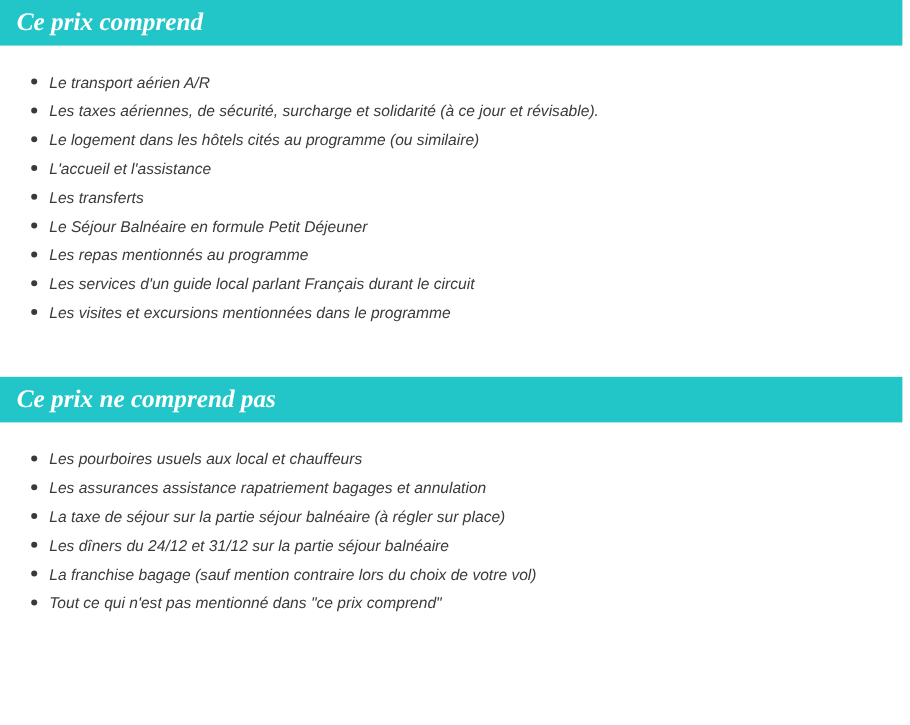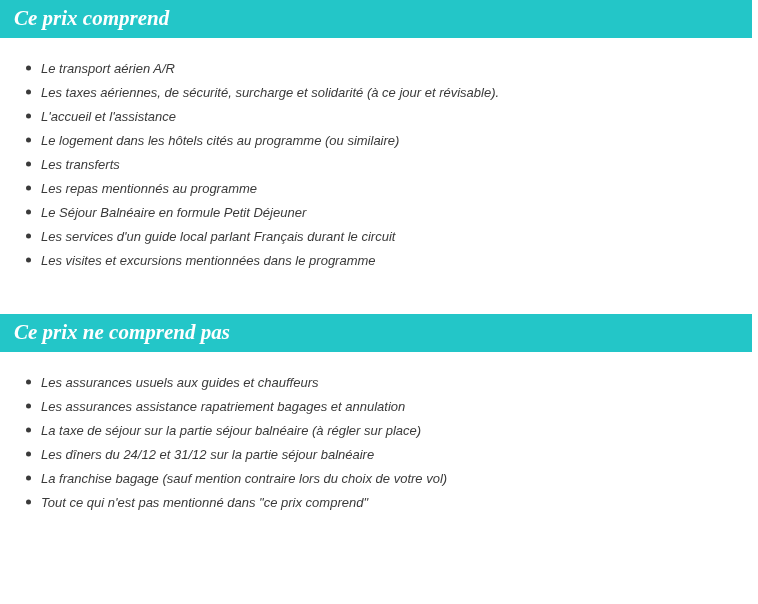--- a/index.html
+++ b/index.html
@@ -90,37 +90,37 @@
         <li>
             <span class="bullet"></span>
             <span>Le transport aérien A/R</span>
           </li>
         <li>
             <span class="bullet"></span>
             <span>Les taxes aériennes, de sécurité, surcharge et solidarité (à ce jour et révisable).</span>
           </li>
         <li>
             <span class="bullet"></span>
-            <span>L'accueil et l'assistance</span>
+            <span>Le logement dans les hôtels cités au programme (ou similaire)</span>
           </li>
         <li>
             <span class="bullet"></span>
-            <span>Le logement dans les hôtels cités au programme (ou similaire)</span>
+            <span>L'accueil et l'assistance</span>
           </li>
         <li>
             <span class="bullet"></span>
             <span>Les transferts</span>
           </li>
         <li>
             <span class="bullet"></span>
-            <span>Les repas mentionnés au programme</span>
+            <span>Le Séjour Balnéaire en formule Petit Déjeuner</span>
           </li>
         <li>
             <span class="bullet"></span>
-            <span>Le Séjour Balnéaire en formule Petit Déjeuner</span>
+            <span>Les repas mentionnés au programme</span>
           </li>
         <li>
             <span class="bullet"></span>
             <span>Les services d'un guide local parlant Français durant le circuit</span>
           </li>
         <li>
             <span class="bullet"></span>
             <span>Les visites et excursions mentionnées dans le programme</span>
           </li>
       </ul>
@@ -129,21 +129,21 @@
 
   <div class="gap-between"></div>
 
   <div class="section">
     <div class="section-header">Ce prix ne comprend pas</div>
     <div class="spacer-second"></div>
     <div class="section-body">
       <ul class="list">
         <li>
             <span class="bullet"></span>
-            <span>Les assurances usuels aux guides et chauffeurs</span>
+            <span>Les pourboires usuels aux local et chauffeurs</span>
           </li>
         <li>
             <span class="bullet"></span>
             <span>Les assurances assistance rapatriement bagages et annulation</span>
           </li>
         <li>
             <span class="bullet"></span>
             <span>La taxe de séjour sur la partie séjour balnéaire (à régler sur place)</span>
           </li>
         <li>

